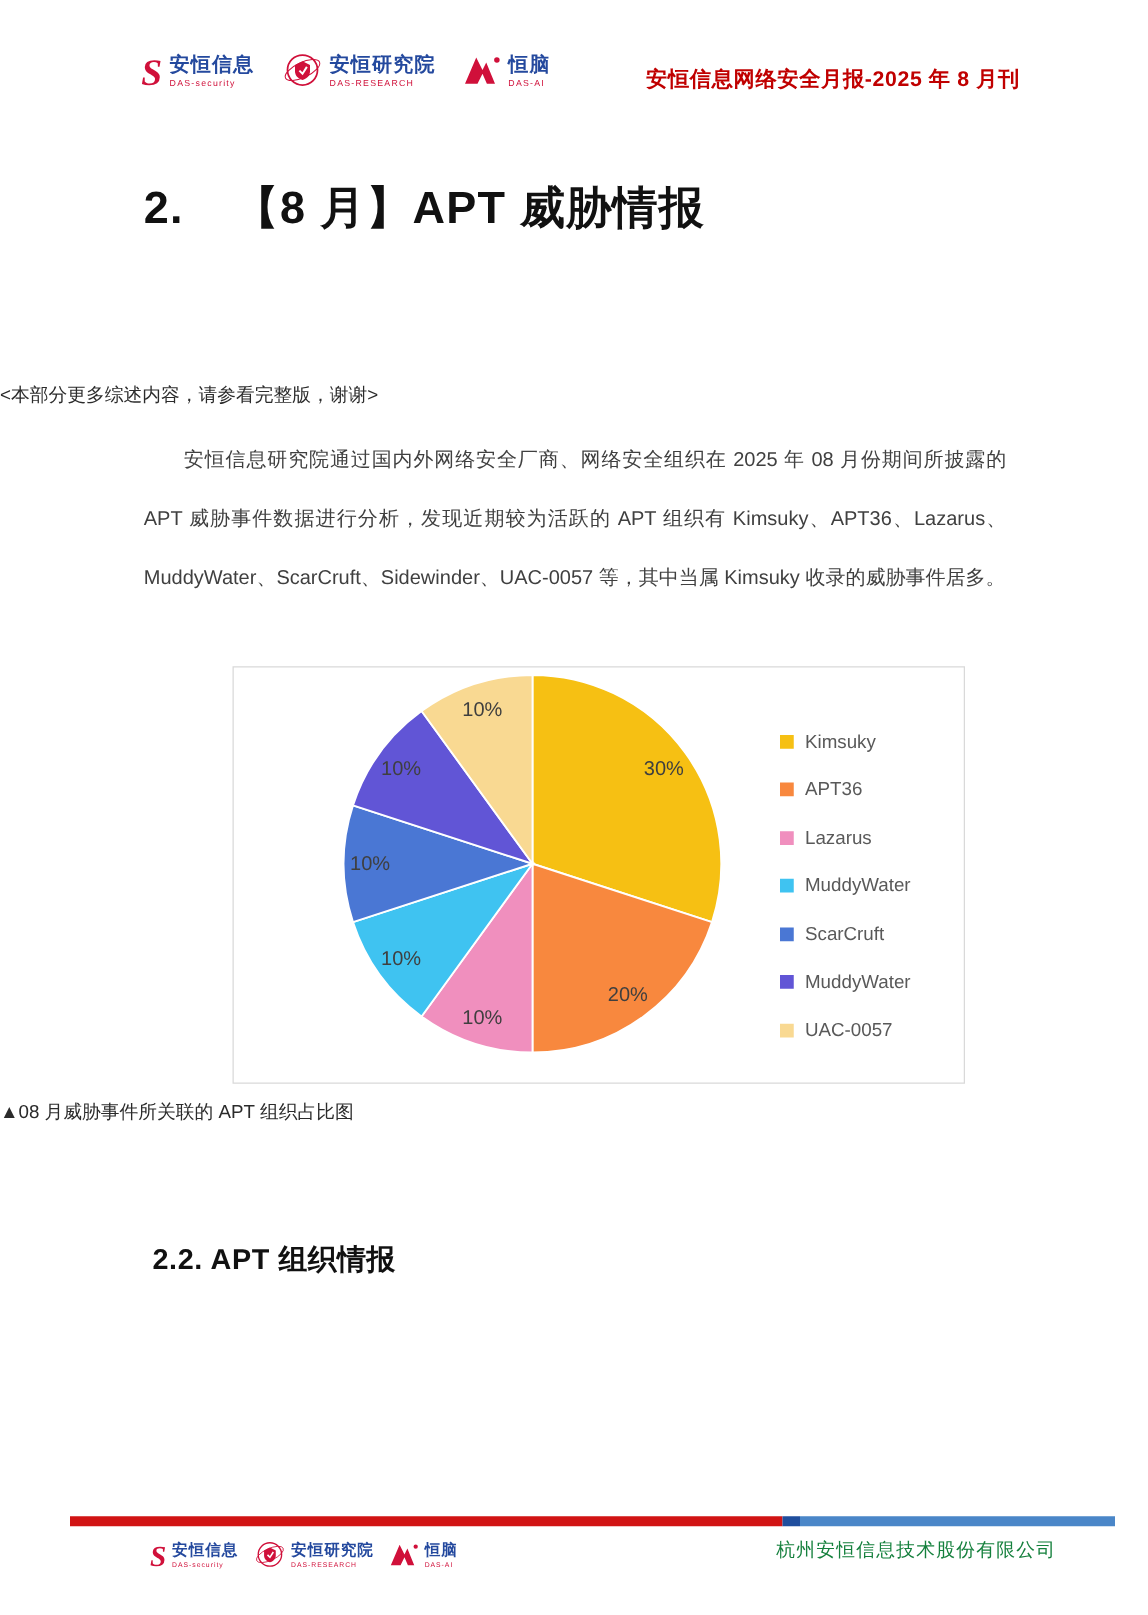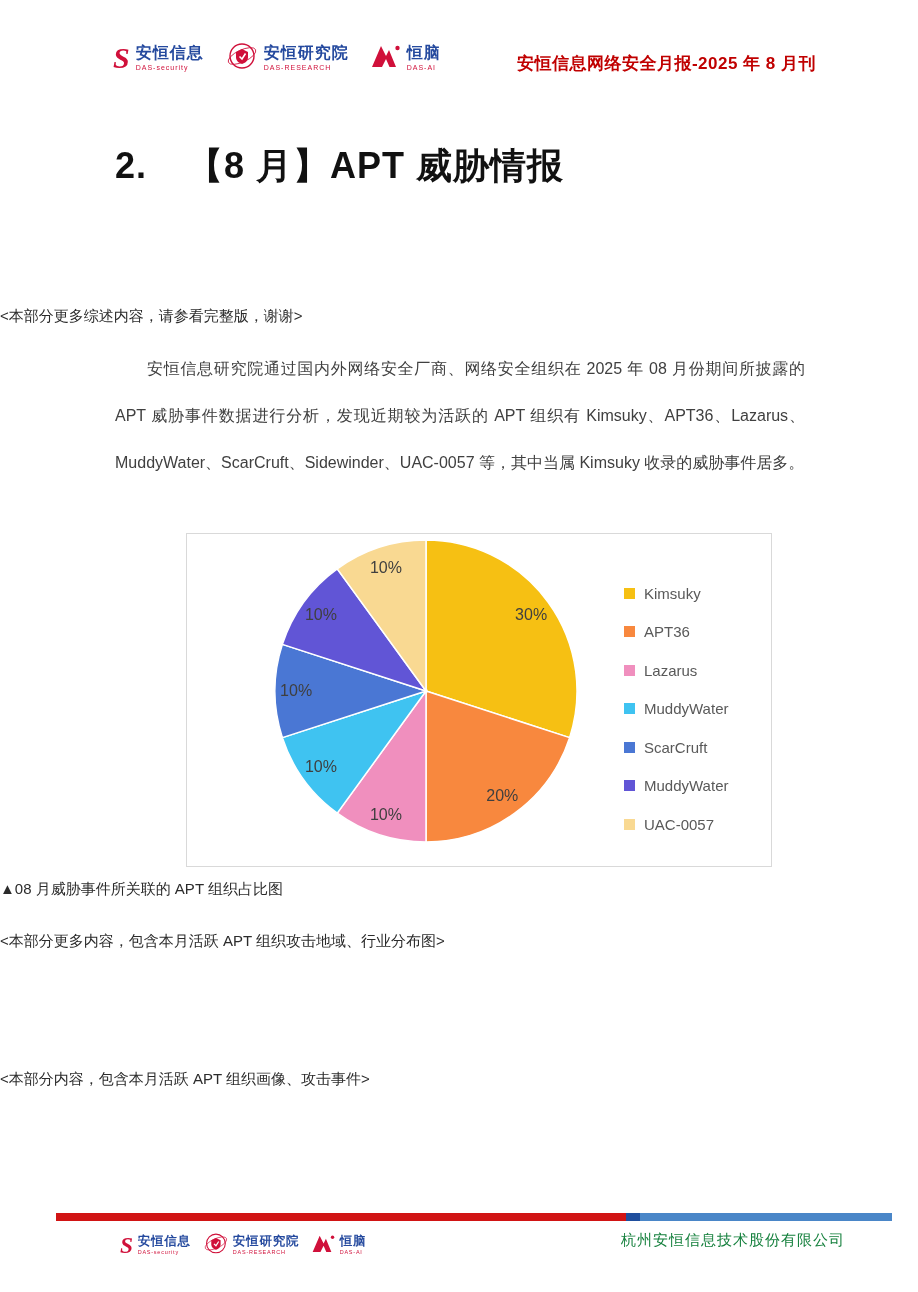--- a/index.html
+++ b/index.html
@@ -143,23 +143,22 @@
           <span class="legend-label">MuddyWater</span>
         </div>
         <div class="legend-item">
           <span class="legend-swatch" style="background: rgb(249, 217, 146);"></span>
           <span class="legend-label">UAC-0057</span>
         </div>
       </div>
   </div>
 
   <div class="center-note caption">▲08 月威胁事件所关联的 APT 组织占比图</div>
-  <div class="center-note note-2">&lt;本部分更多内容，包含本月活跃 APT 组织攻击地域、行业分布图&gt;</div>
-
-  <div class="center-note note-3">&lt;本部分内容，包含本月活跃 APT 组织画像、攻击事件&gt;</div>
+
+  <div class="h2 h2-2">2.2. APT 组织情报</div>
 
   <div class="ftr-bar ftr-bar-red"></div>
   <div class="ftr-bar ftr-bar-navy"></div>
   <div class="ftr-bar ftr-bar-blue"></div>
 
   <div class="ftr-logos">
     <div class="logo">
       <span class="s-glyph">S</span>
       <span class="logo-texts">
         <span class="logo-name">安恒信息</span>

